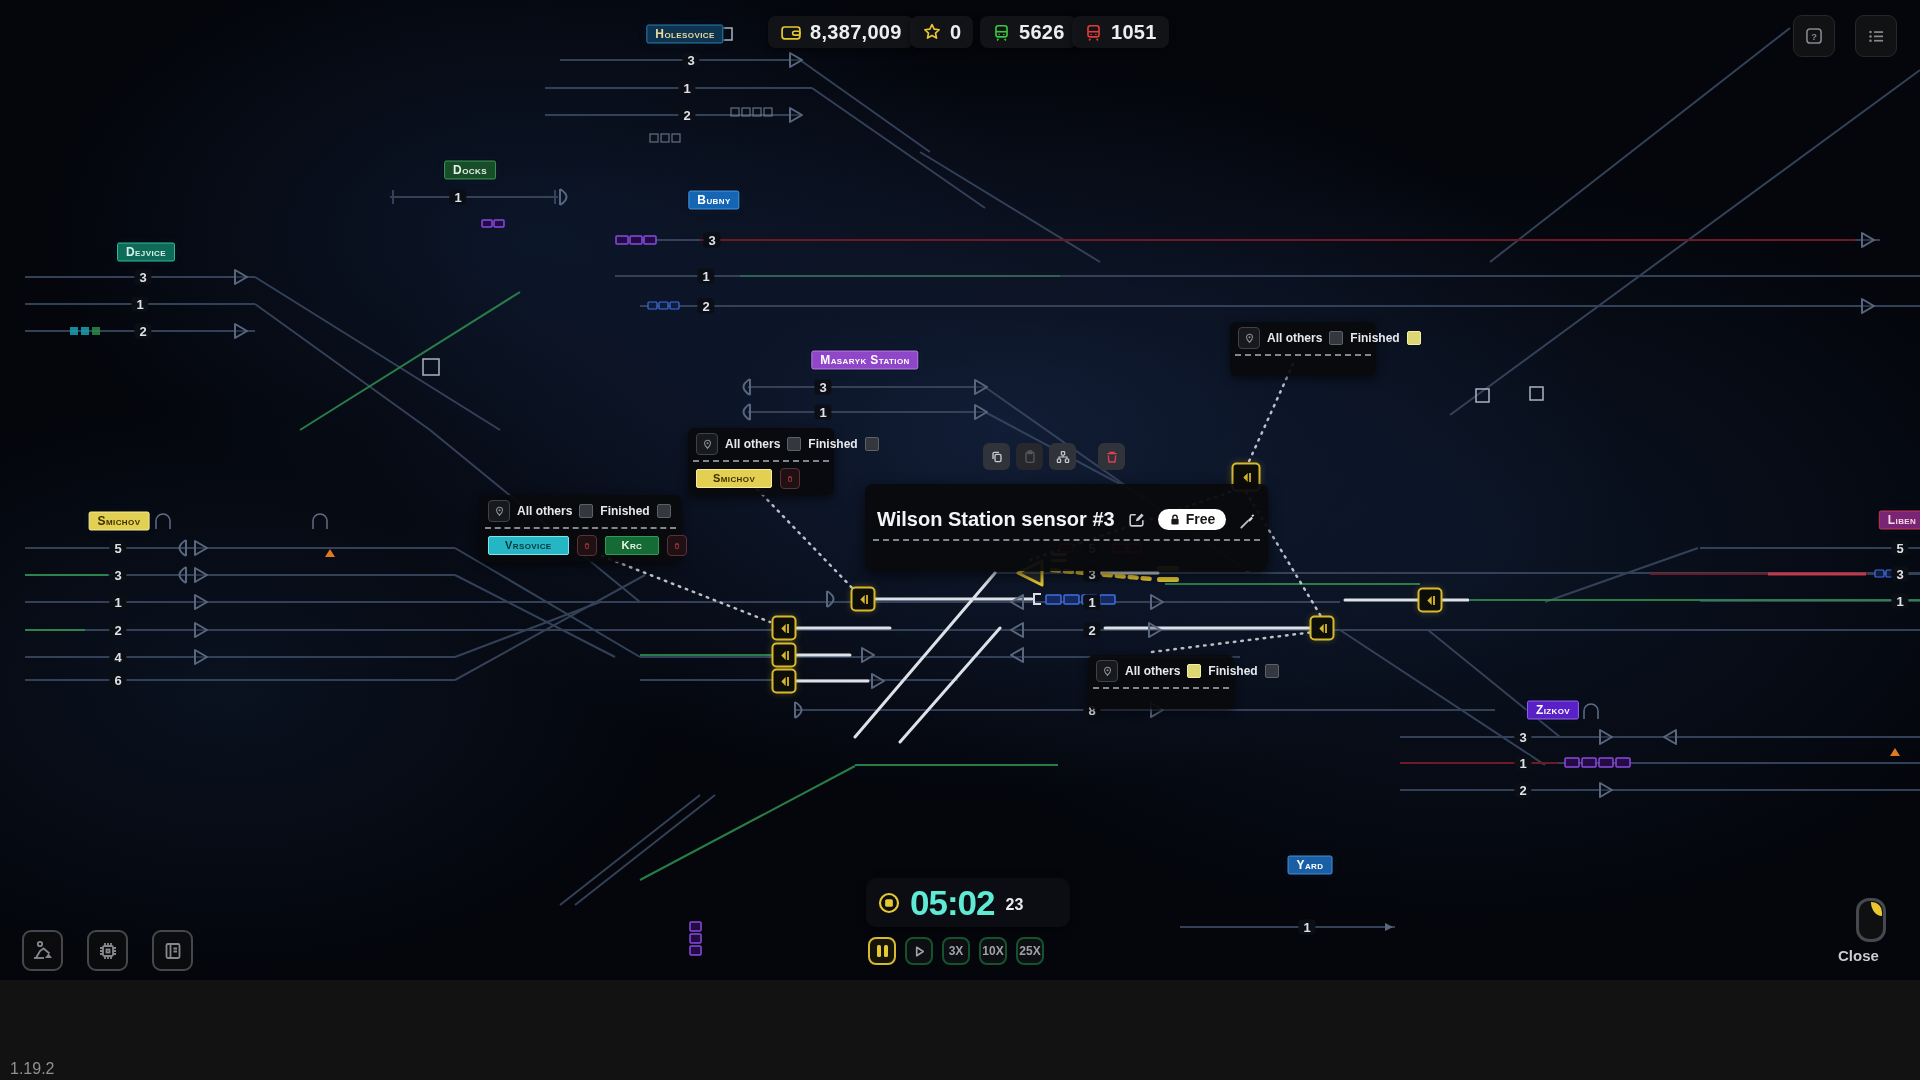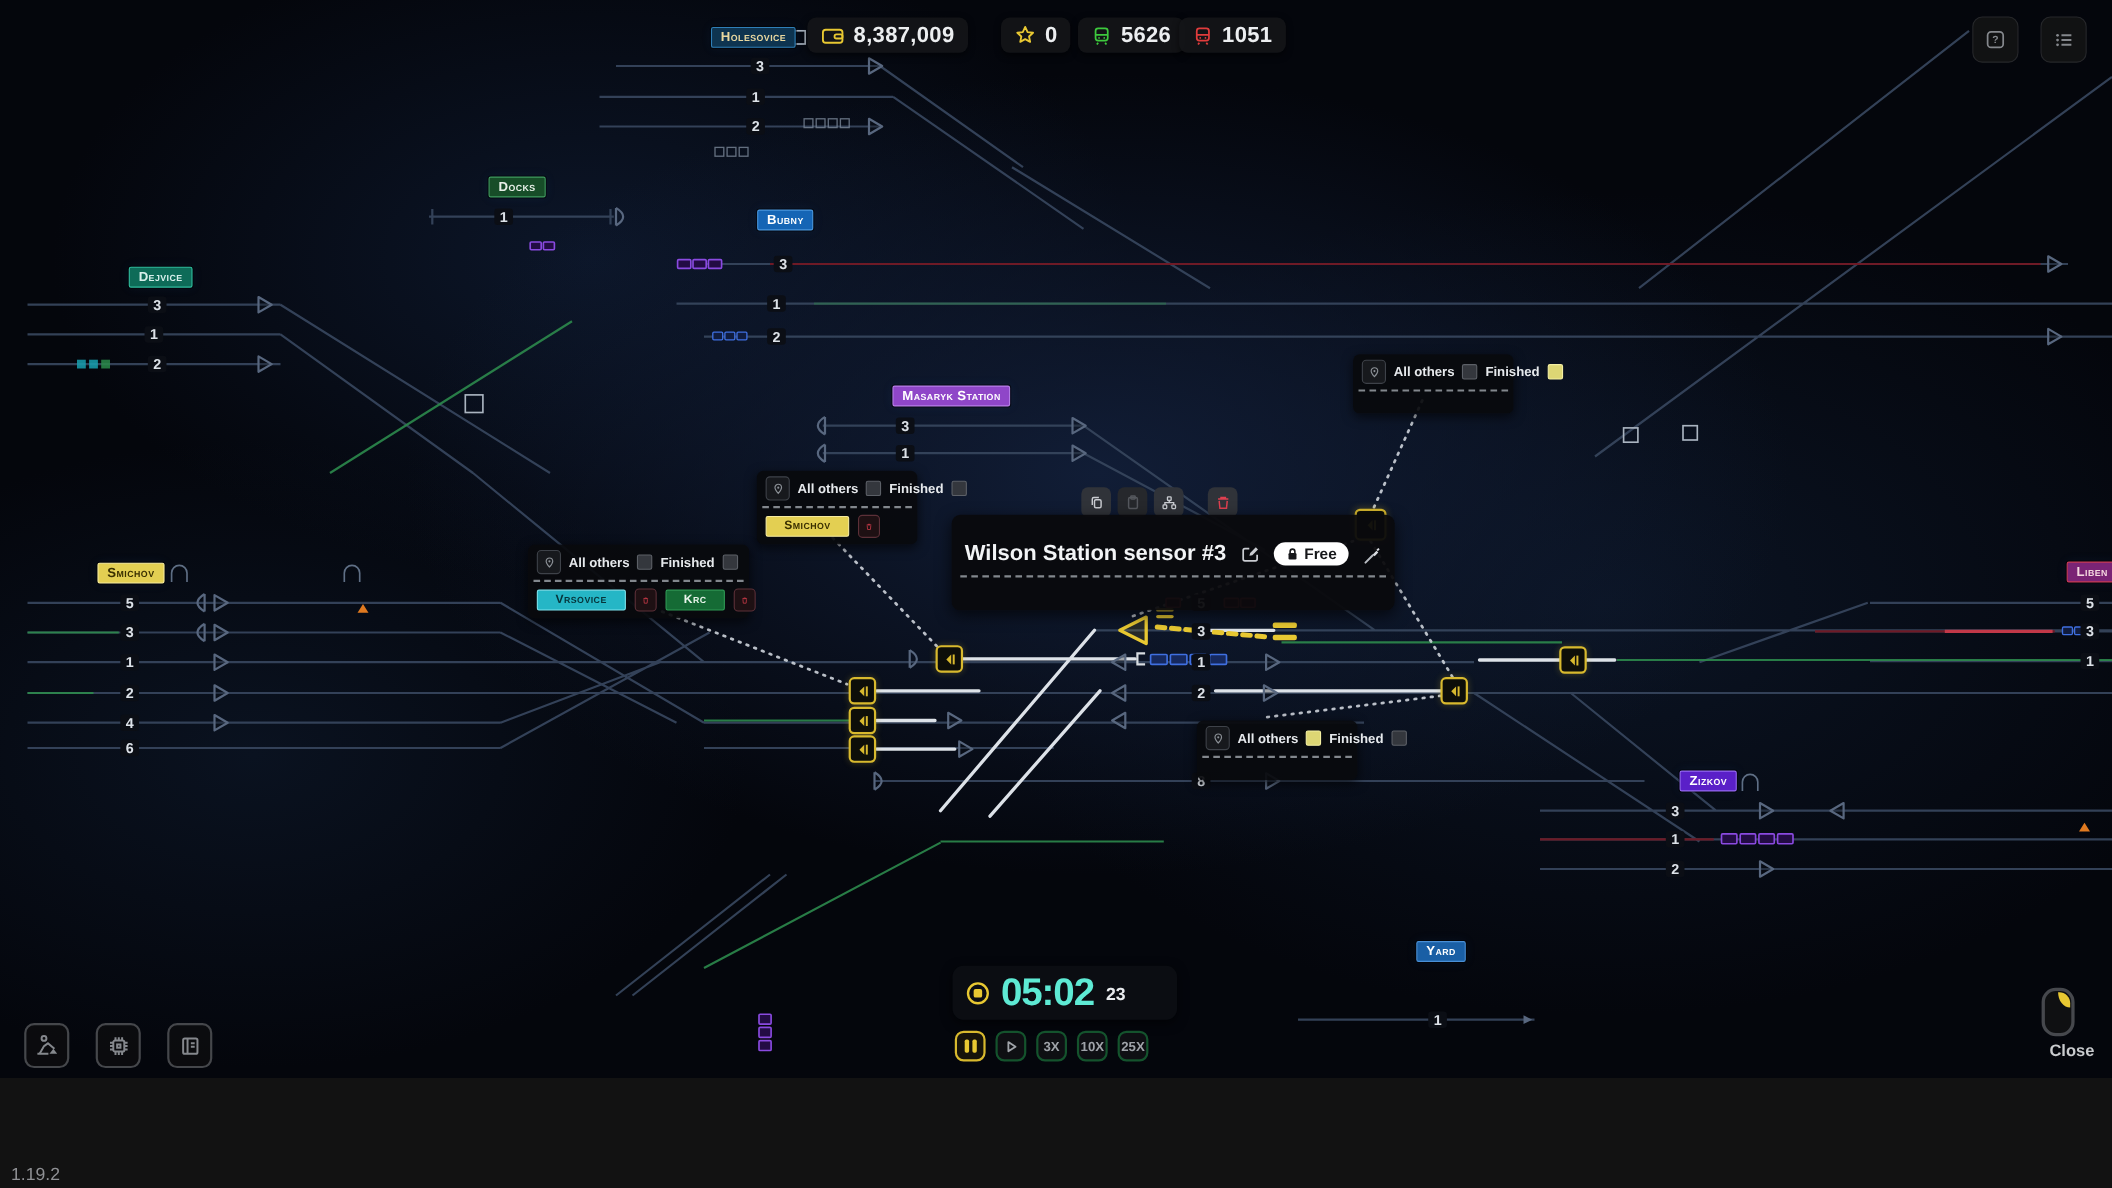--- a/index.html
+++ b/index.html
@@ -42,21 +42,21 @@
   .badge-cyan{background:#25b6c6;border-color:#7ce4ee;color:#06343a;}
   .badge-green{background:#156b35;border-color:#2f9a55;color:#eaf5ec;}
   .tt-trash{width:20px;height:21px;border:1px solid #5c3038;border-radius:4px;background:#1e1013;
     display:flex;align-items:center;justify-content:center;cursor:pointer;}
   
   #sel-toolbar{position:absolute;left:983px;top:443px;display:flex;align-items:center;}
   .tb-btn{width:27px;height:27px;border-radius:6px;background:#303339;border:none;margin-right:6px;
     display:flex;align-items:center;justify-content:center;cursor:pointer;padding:0;}
   .tb-btn.dim{background:#26282c;}
   .tb-btn.trash{margin-left:16px;}
-  #sel-popup{position:absolute;left:865px;top:468px;width:379px;background:rgba(9,10,13,.95);
+  #sel-popup{position:absolute;left:865px;top:484px;width:379px;background:rgba(9,10,13,.95);
     border-radius:8px;padding:24px 12px 8px;box-shadow:0 4px 14px rgba(0,0,0,.65);}
   .sp-head{display:flex;align-items:center;gap:12px;}
   .sp-title{font-size:20px;font-weight:800;color:#f2f4f6;white-space:nowrap;}
   .sp-edit{background:none;border:none;padding:0;cursor:pointer;display:flex;}
   .free-pill{display:flex;align-items:center;gap:5px;background:#ffffff;border-radius:13px;
     padding:2px 11px 3px;border:none;cursor:pointer;}
   .free-pill span{font-size:14px;font-weight:800;color:#16171a;}
   .sp-broom{background:none;border:none;padding:0;cursor:pointer;display:flex;}
   .sp-dash{border-top:2px dashed #989da4;margin:8px -4px 0;opacity:.85;}
   .sp-body{height:22px;}
@@ -73,21 +73,21 @@
     border-radius:10px;display:flex;align-items:center;padding:0 11px;gap:9px;box-shadow:0 3px 10px rgba(0,0,0,.6);}
   #time-main{font-size:35px;font-weight:800;color:#5eead4;font-family:Liberation Sans, sans-serif;letter-spacing:-1px;}
   #time-sec{font-size:16px;font-weight:800;color:#e9ebee;margin:4px 0 0 2px;}
   #speed-row{position:absolute;left:868px;top:937px;display:flex;gap:9px;}
   .sp-btn{width:28px;height:28px;border-radius:8px;border:2px solid #14532d;background:rgba(16,17,20,.9);
     color:#9fa3a9;font-size:12px;font-weight:700;display:flex;align-items:center;justify-content:center;
     cursor:pointer;font-family:"Liberation Sans",sans-serif;padding:0;}
   .sp-btn.active{border-color:#d8b92e;background:#16130a;}
   .pause-bars{display:flex;gap:3px;}
   .pause-bars i{display:block;width:4px;height:12px;background:#e8c832;border-radius:1.5px;}
-  #close-hint{position:absolute;left:1838px;top:898px;width:66px;text-align:right;}
+  #close-hint{position:absolute;left:1838px;top:898px;width:66px;text-align:left;}
   #mouse-icon{width:24px;height:38px;border:3px solid #46484d;border-radius:13px;background:#0f1012;
     margin:0 auto;position:relative;}
   #mouse-wedge{position:absolute;top:1px;right:1px;width:11px;height:14px;background:#e8c832;
     border-radius:0 10px 0 100%;}
   #close-label{margin-top:5px;font-size:15px;font-weight:600;color:#c9cbce;}
   #bottom-strip{position:absolute;left:0;top:980px;width:1920px;height:100px;background:#121212;}
   #version{position:absolute;left:10px;top:1060px;font-size:16px;color:#8f9094;}
   svg{display:block;}
 </style>
 </head>
@@ -471,21 +471,21 @@
             <path d="M12 12 l4-4 2 2 -4 4 Z M16 7 l2-2 1.5 1.5 -2 2 Z" fill="#d9dce1"></path>
           </svg>
       </button>
     </div>
     <div class="sp-dash"></div>
     <div class="sp-body"></div>
   </div>
 
 </div>
 
-<div class="pill" style="left:734px;padding-left:12px;">
+<div class="pill" style="left:768px;padding-left:12px;">
   <svg width="22" height="19" viewBox="0 0 26 22" fill="none" stroke="#e8c832" stroke-width="2">
       <rect x="2.5" y="4.5" width="21" height="14" rx="3"></rect>
       <rect x="15" y="9.5" width="8.5" height="4.5" rx="2"></rect>
     </svg>
   <b>8,387,009</b>
 </div>
 <div class="pill" style="left:910px;">
   <svg width="20" height="20" viewBox="0 0 24 24" fill="none" stroke="#e8c832" stroke-width="2" stroke-linejoin="round">
       <path d="M12 3 l2.6 5.6 6 .7 -4.4 4.1 1.2 5.9 -5.4-3 -5.4 3 1.2-5.9 -4.4-4.1 6-.7 Z"></path>
     </svg>

